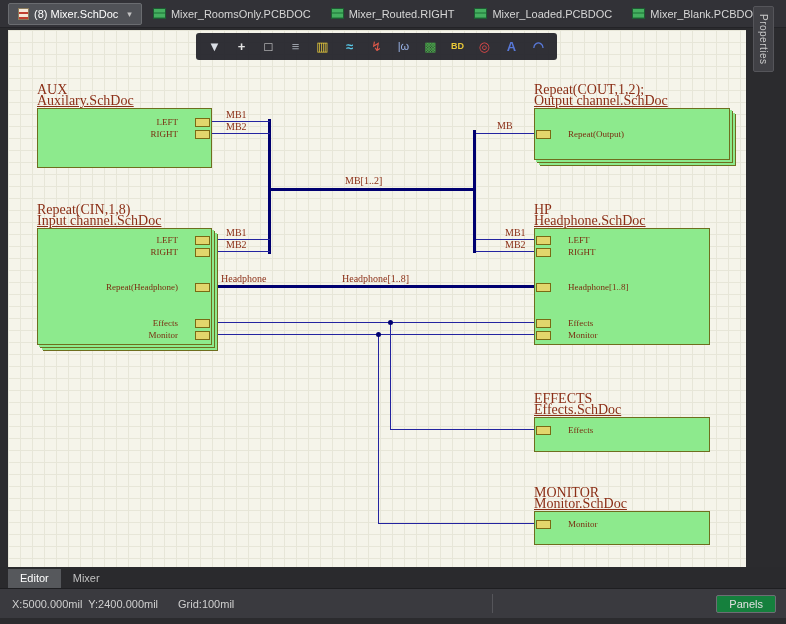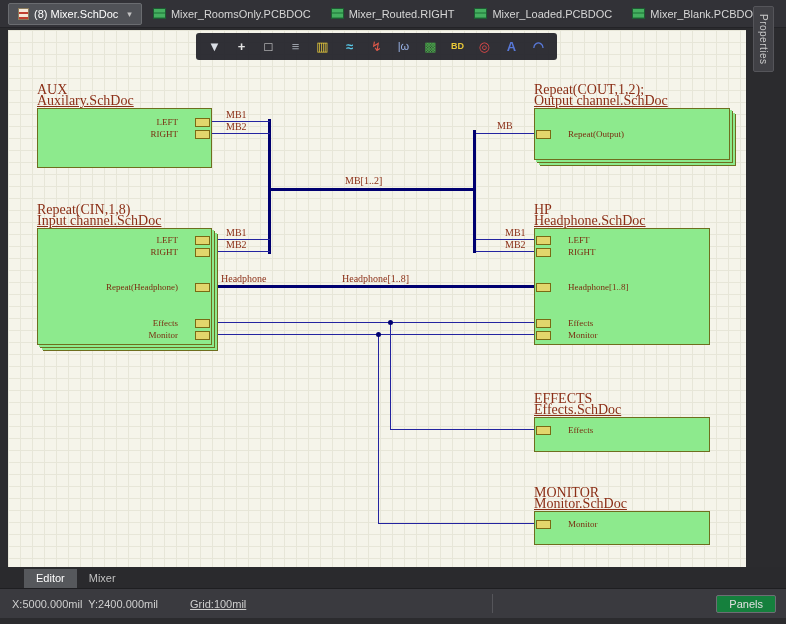--- a/index.html
+++ b/index.html
@@ -42,28 +42,28 @@
   .plabel{font-size:9px;color:#7a2e10;line-height:10px;white-space:nowrap;}
   .pbox{width:15px;height:9px;background:#e2d66c;border:1px solid #7a6a14;flex:0 0 15px;}
 
   
   .wire{position:absolute;background:#2424a0;}
   .bus{position:absolute;background:#000070;}
   .dot{position:absolute;width:5px;height:5px;border-radius:50%;background:#000070;}
   .nlabel{position:absolute;color:#8b2e16;font-size:10px;line-height:10px;white-space:nowrap;}
 
   
-  .bottom-strip{position:absolute;left:0;top:567px;width:100%;height:21px;background:#2a2a2d;display:flex;align-items:flex-end;padding-left:24px;}
+  .bottom-strip{position:absolute;left:0;top:567px;width:100%;height:21px;background:#2a2a2d;display:flex;align-items:flex-end;padding-left:8px;}
   .btab{height:19px;line-height:19px;padding:0 12px;font-size:11px;color:#c0c0c0;}
   .btab.active{background:#56585c;color:#fff;}
 
   
   .statusbar{position:absolute;left:0;top:588px;width:100%;height:30px;background:#3a3a3f;border-top:1px solid #1e1e21;display:flex;align-items:center;color:#cfcfcf;font-size:11px;padding-left:12px;}
   .coord{margin-right:6px;}
-  .grid-label{margin-left:26px;text-decoration:underline;}
+  .grid-label{margin-left:14px;}
   .status-divider{position:absolute;left:492px;top:5px;height:19px;width:1px;background:#55555a;}
   .panels-btn{position:absolute;right:10px;top:6px;height:18px;padding:0 12px;background:#15803d;border:1px solid #6e6e74;border-radius:2px;color:#e0e0e0;font-size:11px;font-family:"Liberation Sans",sans-serif;}
 </style>
 </head>
 <body>
 
 <div class="app">
 
   <div class="tabbar">
     <div class="doc-tab active">

